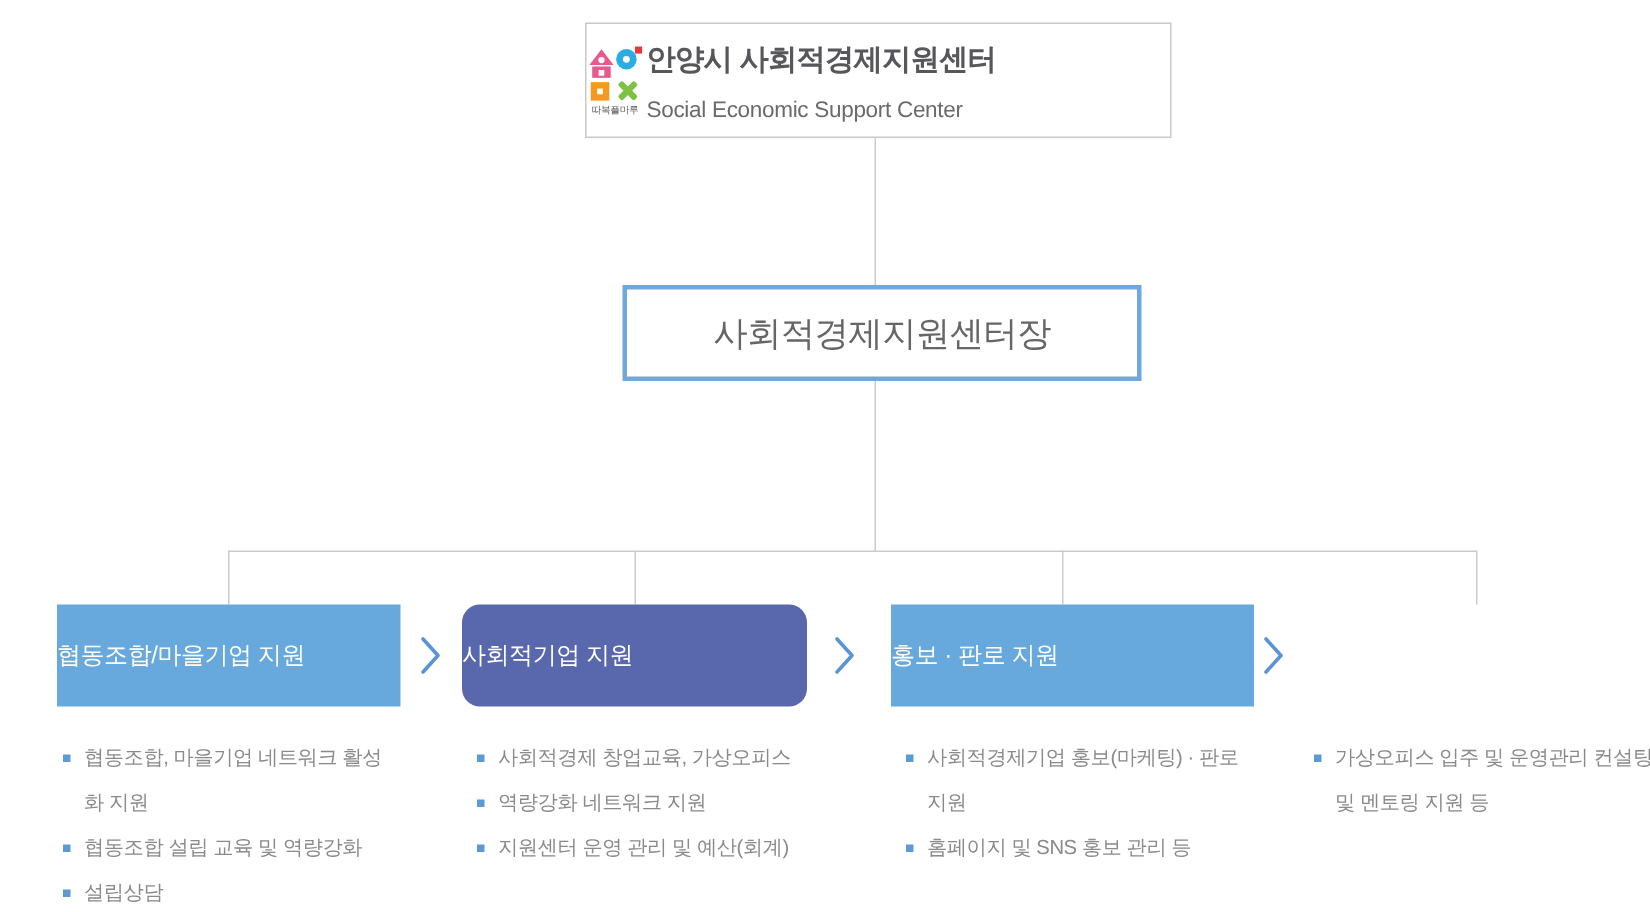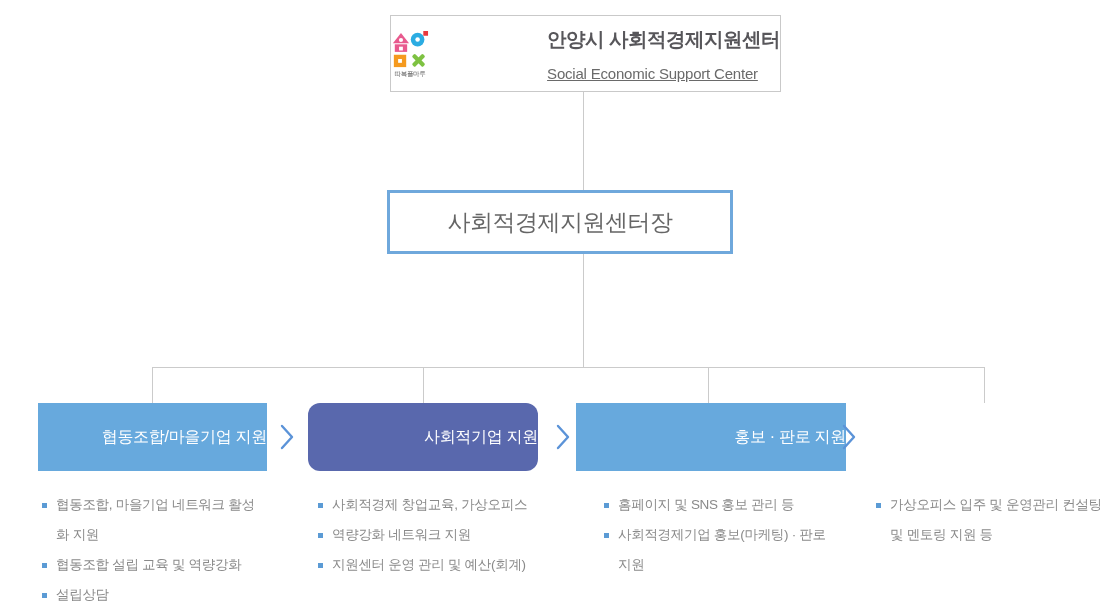--- a/index.html
+++ b/index.html
@@ -1,43 +1,43 @@
 <!DOCTYPE html>
 <html><head>
 <meta charset="utf-8">
 <style>
   html,body{margin:0;padding:0;background:#fff;}
   body{font-family:"Liberation Sans","DejaVu Sans",sans-serif;}
   .canvas{position:relative;width:1100px;height:608px;background:#fff;overflow:hidden;}
 
   
   .top-box{position:absolute;left:390px;top:15px;width:391px;height:77px;border:1px solid #c9c9c9;
-           box-sizing:border-box;display:flex;align-items:center;justify-content:space-between;gap:16px;background:#fff;}
+           box-sizing:border-box;display:flex;align-items:center;justify-content:flex-start;gap:2px;background:#fff;}
   .logo-col{display:flex;flex-direction:column;align-items:center;line-height:1;}
   .logo-caption{font-size:6.5px;color:#555;margin-top:1px;letter-spacing:-0.3px;}
   .title-col{display:flex;flex-direction:column;}
   .org-title{font-size:19.5px;font-weight:bold;color:#57565a;letter-spacing:-0.5px;}
-  .org-subtitle{font-size:15px;color:#6a6a6a;margin-top:12px;letter-spacing:-0.2px;text-decoration:underline;}
+  .org-subtitle{font-size:15px;color:#6a6a6a;margin-top:12px;letter-spacing:-0.2px;}
 
   
   .line{position:absolute;background:#cbcbcb;}
 
   
-  .director-box{position:absolute;left:387px;top:190px;width:346px;height:64px;border:3px solid #6fa8dc;
+  .director-box{position:absolute;left:415px;top:190px;width:346px;height:64px;border:3px solid #6fa8dc;
                 box-sizing:border-box;background:#fff;display:flex;align-items:center;justify-content:center;
                 font-size:23px;color:#666;letter-spacing:-0.5px;}
 
   
-  .dept-box{position:absolute;top:403px;height:68px;display:flex;align-items:center;justify-content:flex-end;
+  .dept-box{position:absolute;top:403px;height:68px;display:flex;align-items:center;justify-content:flex-start;
             color:#fff;font-size:16px;font-weight:500;letter-spacing:-0.3px;box-sizing:border-box;}
   .dept-light{background:#67a9dd;}
   .dept-dark{background:#5968ad;}
   .dept-1{left:38px;width:229px;}
   .dept-2{left:308px;width:230px;border-radius:12px;}
-  .dept-3{left:576px;width:270px;}
+  .dept-3{left:594px;width:242px;}
   .dept-4{left:871px;width:227px;}
 
   .chevron{position:absolute;top:424px;width:14px;height:26px;}
 
   
   .dept-list{position:absolute;top:490px;margin:0;padding:0;list-style:none;}
   .list-1{left:42px;width:218px;}
   .list-2{left:318px;width:224px;}
   .list-3{left:604px;width:226px;}
   .list-4{left:876px;width:226px;}
@@ -115,20 +115,20 @@
     <li>협동조합, 마을기업 네트워크 활성화 지원</li>
     <li>협동조합 설립 교육 및 역량강화</li>
     <li>설립상담</li>
   </ul>
   <ul class="dept-list list-2">
     <li>사회적경제 창업교육, 가상오피스</li>
     <li>역량강화 네트워크 지원</li>
     <li>지원센터 운영 관리 및 예산(회계)</li>
   </ul>
   <ul class="dept-list list-3">
+    <li>사회적경제기업 홍보(마케팅) · 판로 지원</li>
     <li>홈페이지 및 SNS 홍보 관리 등</li>
-    <li>사회적경제기업 홍보(마케팅) · 판로 지원</li>
   </ul>
   <ul class="dept-list list-4">
     <li>가상오피스 입주 및 운영관리 컨설팅 및 멘토링 지원 등</li>
   </ul>
 
 </div>
 
 </body></html>

